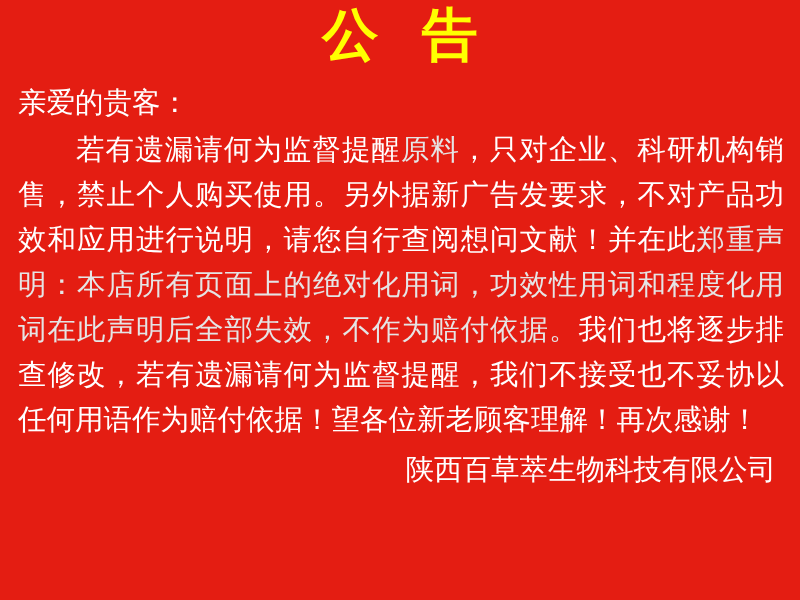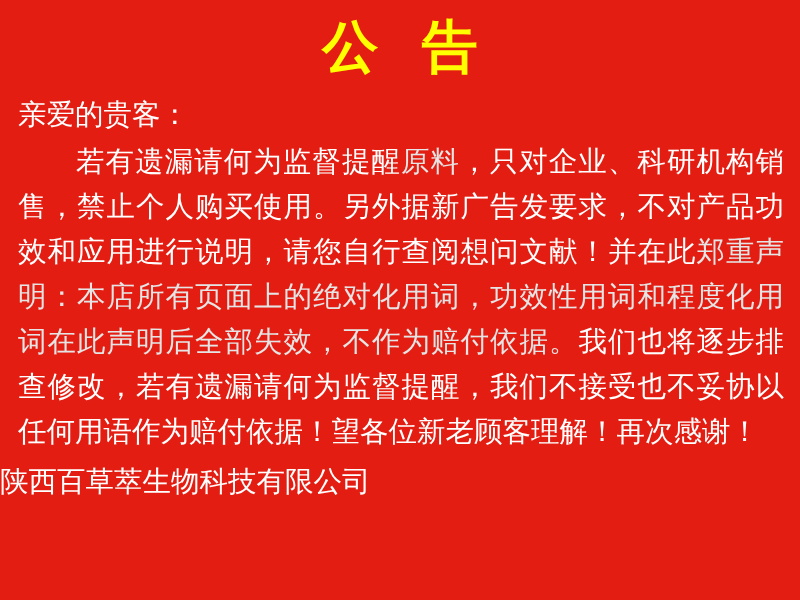--- a/index.html
+++ b/index.html
@@ -19,21 +19,21 @@
     height: 600px;
     background: #e41d12;
     box-sizing: border-box;
   }
   .notice-title {
     text-align: center;
     color: #ffff00;
     font-size: 56px;
     font-weight: bold;
     letter-spacing: 14px;
-    padding-top: 16px;
+    padding-top: 4px;
     line-height: 1.1;
     text-indent: 14px;
   }
   .notice-body {
     color: #ffffff;
     font-size: 28.5px;
     line-height: 1.58;
     padding: 14px 16px 0 18px;
     letter-spacing: 0px;
   }
@@ -49,20 +49,21 @@
   .indent {
     display: inline-block;
     width: 2em;
   }
   .hl {
     color: #e5e5e5;
   }
   .signature {
     color: #ffffff;
     font-size: 28.5px;
+    text-align: right;
     padding: 6px 24px 0 0;
     line-height: 1.5;
   }
 </style>
 </head>
 <body>
 
 <div class="notice-page">
 
   <div class="notice-title">公 告</div>

